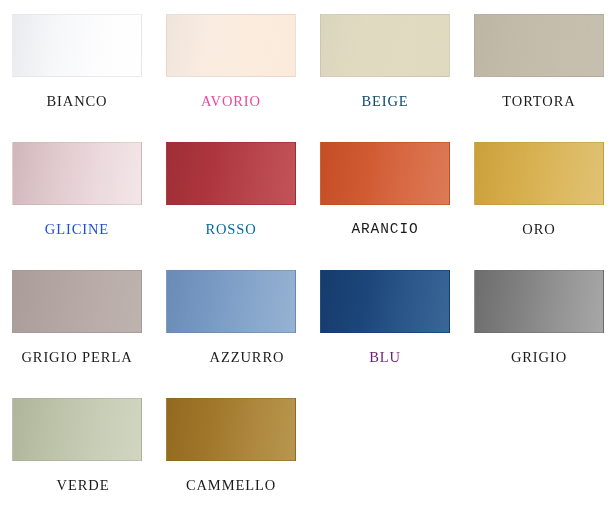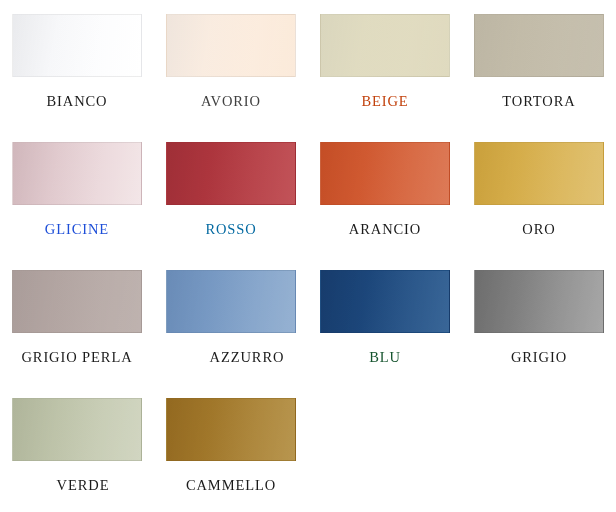--- a/index.html
+++ b/index.html
@@ -85,63 +85,63 @@
 
 <div id="palette-sheet" style="background: rgb(255, 255, 255);">
 
   <div class="palette-row">
     <div class="swatch-cell">
       <div class="swatch-chip" style="background: linear-gradient(97deg, rgb(247, 248, 251) 0%, rgb(255, 255, 255) 100%);"></div>
       <div class="swatch-label" style="color: rgb(27, 27, 27);">BIANCO</div>
     </div>
     <div class="swatch-cell">
       <div class="swatch-chip" style="background: linear-gradient(97deg, rgb(253, 242, 233) 0%, rgb(251, 232, 214) 100%);"></div>
-      <div class="swatch-label" style="color: #404040; font-family: Liberation Serif, serif;">AVORIO</div>
+      <div class="swatch-label" style="color: #ec4899; font-family: Liberation Serif, serif;">AVORIO</div>
     </div>
     <div class="swatch-cell">
       <div class="swatch-chip" style="background: linear-gradient(97deg, rgb(230, 226, 200) 0%, rgb(220, 214, 184) 100%);"></div>
-      <div class="swatch-label" style="color: #c2410c; text-align: right;">BEIGE</div>
+      <div class="swatch-label" style="color: #0c4a6e; text-align: right;">BEIGE</div>
     </div>
     <div class="swatch-cell">
       <div class="swatch-chip" style="background: linear-gradient(97deg, rgb(199, 192, 173) 0%, rgb(191, 184, 165) 100%);"></div>
       <div class="swatch-label" style="color: rgb(27, 27, 27);">TORTORA</div>
     </div>
   </div>
 
   <div class="palette-row">
     <div class="swatch-cell">
       <div class="swatch-chip" style="background: linear-gradient(97deg, rgb(220, 193, 198) 0%, rgb(242, 227, 229) 100%);"></div>
       <div class="swatch-label" style="color: #1d4ed8;">GLICINE</div>
     </div>
     <div class="swatch-cell">
       <div class="swatch-chip" style="background: linear-gradient(97deg, rgb(168, 49, 58) 0%, rgb(187, 64, 70) 100%);"></div>
       <div class="swatch-label" style="color: #0369a1;">ROSSO</div>
     </div>
     <div class="swatch-cell">
       <div class="swatch-chip" style="background: linear-gradient(97deg, rgb(207, 82, 40) 0%, rgb(217, 107, 68) 100%);"></div>
-      <div class="swatch-label" style="color: rgb(27, 27, 27);">ARANCIO</div>
+      <div class="swatch-label" style="color: rgb(27, 27, 27); font-family: Liberation Mono, monospace;">ARANCIO</div>
     </div>
     <div class="swatch-cell">
       <div class="swatch-chip" style="background: linear-gradient(97deg, rgb(213, 169, 63) 0%, rgb(221, 187, 99) 100%);"></div>
       <div class="swatch-label" style="color: rgb(27, 27, 27);">ORO</div>
     </div>
   </div>
 
   <div class="palette-row">
     <div class="swatch-cell">
       <div class="swatch-chip" style="background: linear-gradient(97deg, rgb(179, 165, 162) 0%, rgb(183, 170, 166) 100%);"></div>
       <div class="swatch-label" style="color: rgb(27, 27, 27);">GRIGIO PERLA</div>
     </div>
     <div class="swatch-cell">
       <div class="swatch-chip" style="background: linear-gradient(97deg, rgb(111, 147, 193) 0%, rgb(138, 169, 205) 100%);"></div>
       <div class="swatch-label" style="color: rgb(27, 27, 27); margin-left: 32px;">AZZURRO</div>
     </div>
     <div class="swatch-cell">
       <div class="swatch-chip" style="background: linear-gradient(97deg, rgb(24, 63, 114) 0%, rgb(35, 85, 140) 100%);"></div>
-      <div class="swatch-label" style="color: #14532d;">BLU</div>
+      <div class="swatch-label" style="color: #701a75;">BLU</div>
     </div>
     <div class="swatch-cell">
       <div class="swatch-chip" style="background: linear-gradient(97deg, rgb(115, 115, 115) 0%, rgb(157, 157, 157) 100%);"></div>
       <div class="swatch-label" style="color: rgb(27, 27, 27);">GRIGIO</div>
     </div>
   </div>
 
   <div class="palette-row">
     <div class="swatch-cell">
       <div class="swatch-chip" style="background: linear-gradient(97deg, rgb(185, 191, 163) 0%, rgb(204, 209, 186) 100%);"></div>

